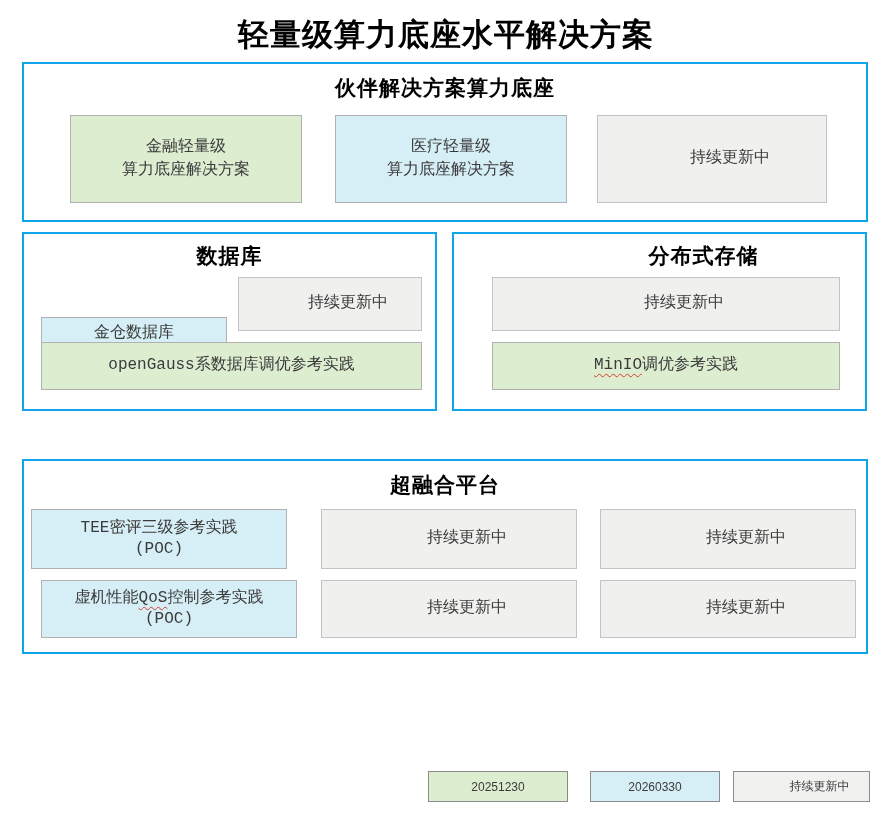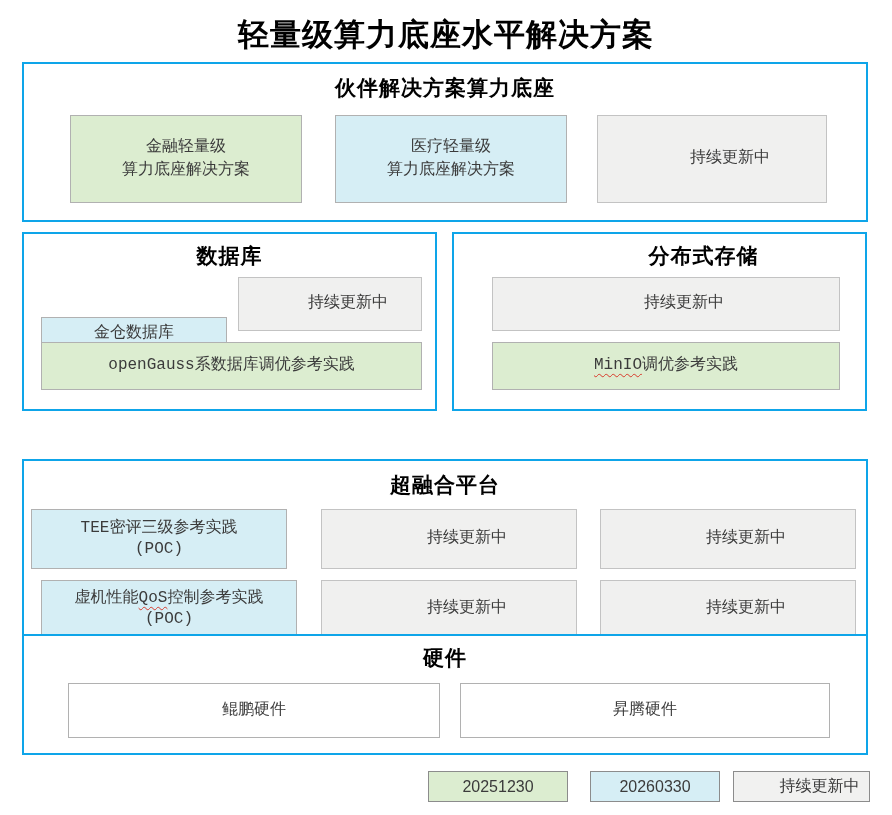--- a/index.html
+++ b/index.html
@@ -28,21 +28,21 @@
   .gray{background:#f0f0ef;border-color:#c3c3c3;padding-left:36px;}
   .white{background:#ffffff;}
   .wavy{
     text-decoration-line:underline;text-decoration-style:wavy;
     text-decoration-color:#d83a2b;text-decoration-thickness:1px;
     text-underline-offset:4px;
   }
   .legend-box{
     position:absolute;box-sizing:border-box;border:1px solid #8c8c8c;
     display:flex;align-items:center;justify-content:center;
-    font-size:16px;color:#3b3b3b;height:31px;
+    font-size:12px;color:#3b3b3b;height:31px;
   }
 </style>
 </head>
 <body>
 
 <div class="canvas">
 
   <div class="page-title">轻量级算力底座水平解决方案</div>
 
   <div class="section" style="left:22px;top:62px;width:846px;height:160px;">
@@ -105,29 +105,20 @@
       <div>(POC)</div>
     </div>
     <div class="box gray" style="left:297px;top:119px;width:256px;height:58px;">
       <div>持续更新中</div>
     </div>
     <div class="box gray" style="left:576px;top:119px;width:256px;height:58px;">
       <div>持续更新中</div>
     </div>
   </div>
 
-  <div class="section" style="left:22px;top:634px;width:846px;height:121px;">
-    <div class="sec-header" style="top:8px;">硬件</div>
-    <div class="box white" style="left:44px;top:47px;width:372px;height:55px;">
-      <div>鲲鹏硬件</div>
-    </div>
-    <div class="box white" style="left:436px;top:47px;width:370px;height:55px;">
-      <div>昇腾硬件</div>
-    </div>
-  </div>
 
   <div class="legend-box green" style="left:428px;top:771px;width:140px;">
     <div>20251230</div>
   </div>
   <div class="legend-box blue" style="left:590px;top:771px;width:130px;">
     <div>20260330</div>
   </div>
   <div class="legend-box gray" style="left:733px;top:771px;width:137px;background:#f1f1f0;">
     <div>持续更新中</div>
   </div>

